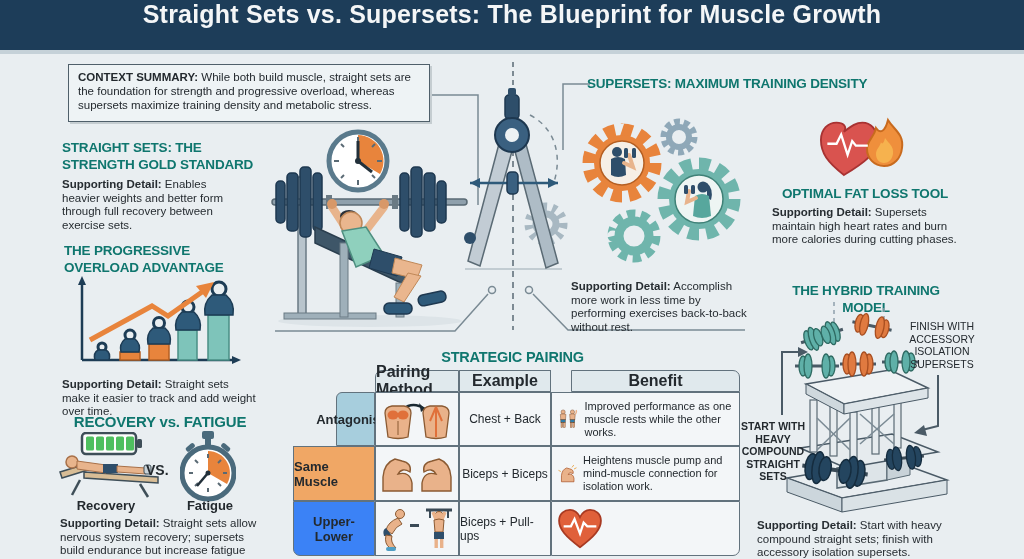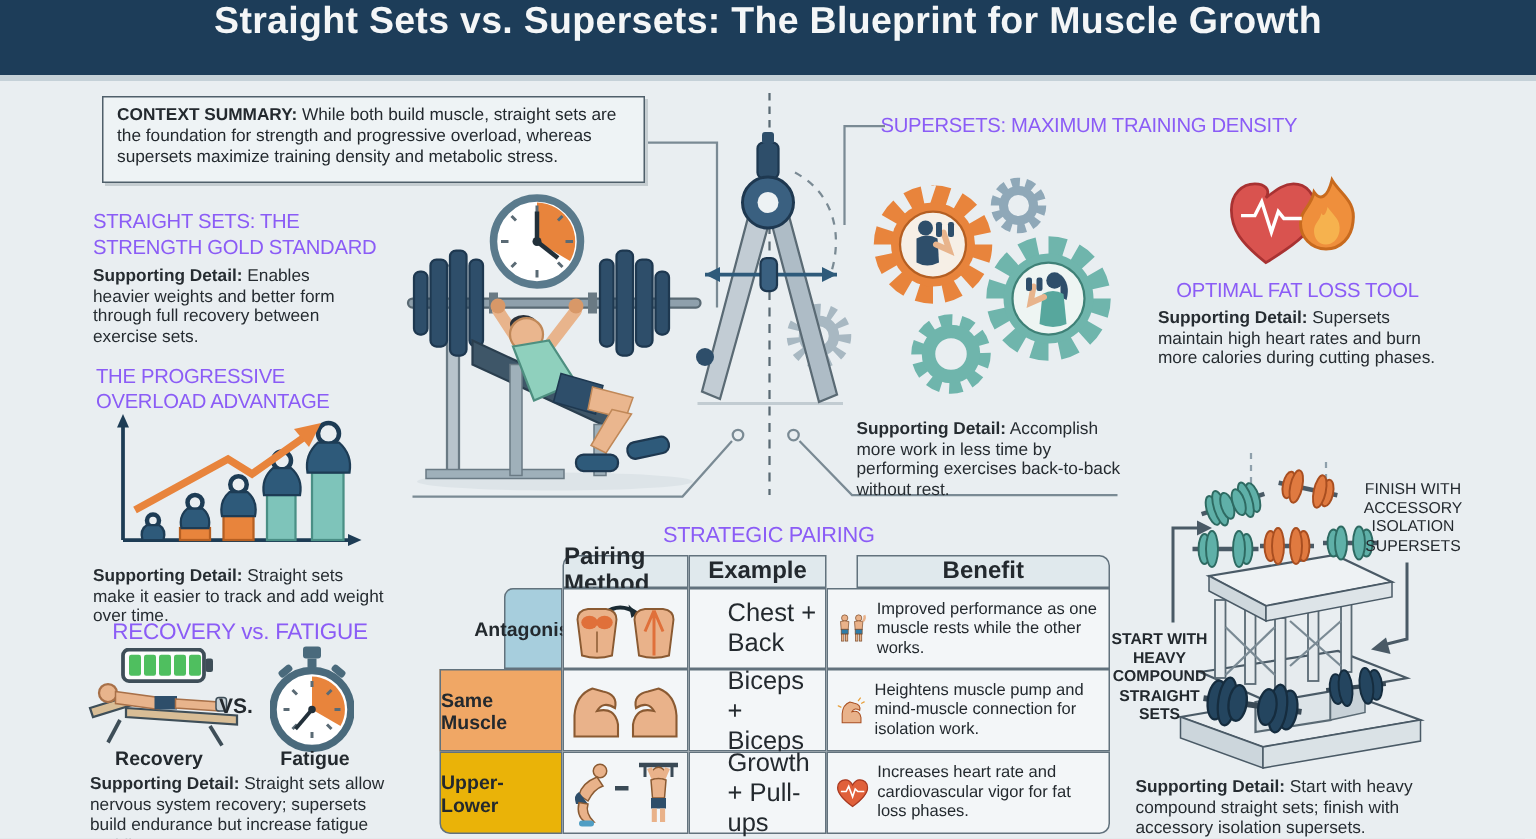--- a/index.html
+++ b/index.html
@@ -7,36 +7,36 @@
          font-family:"Liberation Sans", sans-serif;color:#23292e;}
   .abs{position:absolute;}
   
   .hdr{left:0;top:0;width:1024px;height:50px;background:#1d3d59;display:flex;align-items:flex-start;justify-content:center;}
   .hdr-title{color:#f4f6f7;font-size:25px;font-weight:700;letter-spacing:.2px;}
   .hdr-strip{left:0;top:50px;width:1024px;height:4px;background:#c5d1d8;}
   
   .ctx{left:68px;top:64px;width:362px;height:58px;background:#eef3f5;border:1.6px solid #4f5f6a;
        padding:5px 9px;box-sizing:border-box;font-size:11.5px;line-height:14px;box-shadow:2px 2px 0 rgba(90,106,116,.25);}
   
-  .sh{font-weight:400;font-size:13.5px;line-height:16.5px;color:#8b5cf6;letter-spacing:-.2px;}
+  .sh{font-weight:700;font-size:13.5px;line-height:16.5px;color:#0f766e;letter-spacing:-.2px;}
   .detail{font-size:11.5px;line-height:13.5px;color:#262c31;}
   .center{text-align:center;}
   
   .pt{left:293px;top:370px;width:447px;height:186px;display:grid;
       grid-template-columns:82px 84px 92px 189px;grid-template-rows:22px 54px 55px 55px;}
   .pt-cell{border:1px solid #62727d;background:#f3f6f8;display:flex;align-items:center;justify-content:center;box-sizing:border-box;}
   .pt-h{background:#e0e9ed;font-weight:700;font-size:16px;}
   .pt-h1{border-top-left-radius:7px;}
   .pt-h3{border-top-right-radius:7px;margin-left:20px;}
   .pt-blank{background:transparent;border:none;}
   .pt-m{font-weight:700;font-size:13px;}
   .pt-m1{background:#a7cedd;border-top-left-radius:6px;margin-left:43px;}
   .pt-m2{background:#f0a765;}
-  .pt-m3{background:#eab308;border-bottom-left-radius:7px;}
-  .pt-ex{font-size:17px;padding-left:25px;}
+  .pt-m3{background:#3b82f6;border-bottom-left-radius:7px;text-align:center;}
+  .pt-ex{font-size:12px;}
   .pt-b{justify-content:space-between;gap:6px;padding:3px 5px 3px 6px;}
   .pt-b .txt{font-size:11px;line-height:13px;}
   .pt-b3{border-bottom-right-radius:7px;}
   svg{display:block;}
 </style>
 </head>
 <body>
 
 <div class="stage">
 
@@ -264,20 +264,21 @@
     <path d="M26,62 C8,48 1,38 1,24 C1,12 9,5 18,5 C25,5 30,9 26,15 C34,9 39,5 46,5 C55,5 62,12 62,24 C62,38 49,48 26,62 Z" fill="#d9534f" stroke="#a83232" stroke-width="2" transform="translate(2,2) scale(0.92)"></path>
     <path d="M70,4 C76,14 86,18 84,32 C83,42 76,50 66,50 C56,50 49,42 49,33 C49,24 56,22 58,12 C62,18 67,16 70,4 Z" fill="#ef8f3c" stroke="#c86a1e" stroke-width="2"></path>
     <path d="M67,22 C71,28 76,30 75,38 C74,44 70,47 66,47 C61,47 58,43 58,38 C58,33 62,31 63,26 C64,29 66,27 67,22 Z" fill="#f6b24e"></path>
     <polyline points="8,28 18,28 23,18 30,40 35,25 39,30 52,30" fill="none" stroke="#ffffff" stroke-width="2.5" transform="translate(2,2) scale(0.92)"></polyline>
   </svg>
   <div class="abs sh center" style="left:775px;top:186px;width:180px">OPTIMAL FAT LOSS TOOL</div>
   <div class="abs detail" style="left:772px;top:206px;width:186px">
     <b>Supporting Detail:</b><span> Supersets maintain high heart rates and burn more calories during cutting phases.</span>
   </div>
 
+  <div class="abs sh center" style="left:770px;top:283px;width:192px">THE HYBRID TRAINING MODEL</div>
 
   <svg class="abs" style="left:742px;top:300px" width="215" height="218" viewBox="0 0 215 218">
     <g stroke="#8fa0ac" stroke-width="1.5" stroke-dasharray="4,4" fill="none">
       <line x1="92" y1="2" x2="92" y2="22"></line>
         <line x1="142" y1="8" x2="142" y2="28"></line>
     </g>
     <polygon points="45,178 150,160 205,180 100,198" fill="#e8edf0" stroke="#4a5a66" stroke-width="1.5"></polygon>
     <polygon points="45,178 100,198 100,212 45,192" fill="#ccd6dc" stroke="#4a5a66" stroke-width="1"></polygon>
     <polygon points="100,198 205,180 205,194 100,212" fill="#dae2e6" stroke="#4a5a66" stroke-width="1"></polygon>
     <polygon points="95,168 145,160 145,180 95,188" fill="#dde4e8" stroke="#5a6a74" stroke-width="1.5"></polygon>
@@ -450,23 +451,22 @@
           <line x1="70" y1="4" x2="70" y2="12" stroke="#3a4a56" stroke-width="2"></line>
         <circle cx="61" cy="10" r="4.5" fill="#e9b28a" stroke="#8a5a32" stroke-width="1"></circle>
         <line x1="55" y1="6" x2="58" y2="13" stroke="#e9b28a" stroke-width="3.5"></line>
         <line x1="67" y1="6" x2="64" y2="13" stroke="#e9b28a" stroke-width="3.5"></line>
         <path d="M56,14 Q61,12 66,14 L65,26 L57,26 Z" fill="#e9b28a" stroke="#8a5a32" stroke-width="1"></path>
         <rect x="56" y="26" width="10" height="7" fill="#2e4e6a"></rect>
         <rect x="56.5" y="33" width="3.4" height="9" fill="#e9b28a"></rect>
           <rect x="62" y="33" width="3.4" height="9" fill="#e9b28a"></rect>
       </svg>
     </div>
-    <div class="pt-cell pt-ex">Growth + Pull-ups</div>
+    <div class="pt-cell pt-ex">Biceps + Pull-ups</div>
     <div class="pt-cell pt-b pt-b3">
       <svg width="44" height="40" viewBox="0 0 48 44">
         <path d="M24,42 C8,30 1,22 1,13 C1,5 7,1 13,1 C19,1 22,5 24,9 C26,5 29,1 35,1 C41,1 47,5 47,13 C47,22 40,30 24,42 Z" fill="#e0603a" stroke="#a83a22" stroke-width="2"></path>
         <polyline points="6,19 14,19 18,11 24,27 28,15 32,19 42,19" fill="none" stroke="#ffffff" stroke-width="2.5"></polyline>
       </svg>
-      <div class="txt">Increases heart rate and cardiovascular vigor for fat loss phases.</div>
     </div>
   </div>
 
 </div>
 
 </body></html>

